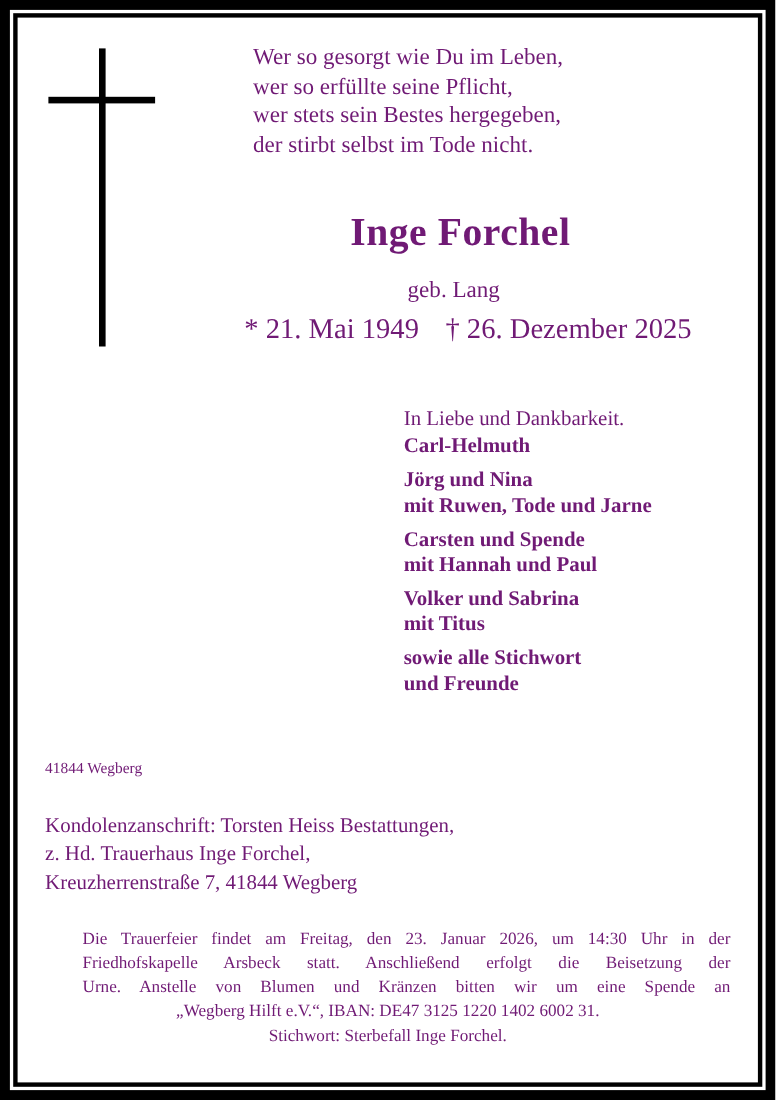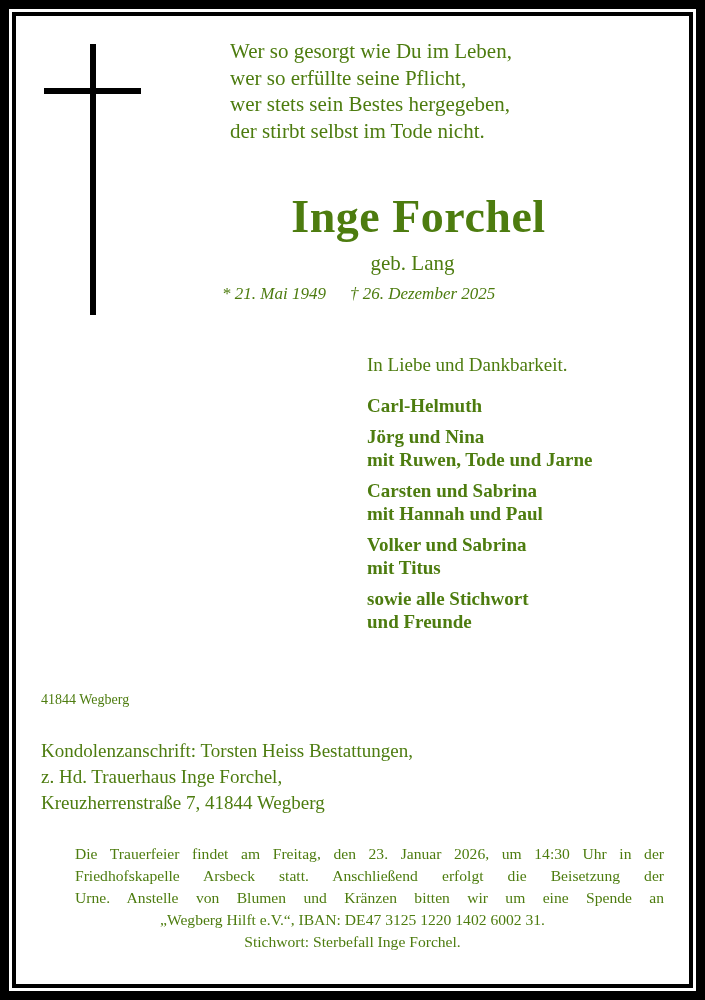--- a/index.html
+++ b/index.html
@@ -1,30 +1,30 @@
 <!DOCTYPE html>
 <html><head>
   <meta charset="utf-8">
   <style>
     html, body { margin: 0; padding: 0; background: #ffffff; }
     body { width: 705px; height: 1000px; position: relative; overflow: hidden; }
     .frame-outer { position: absolute; left: 0; top: 0; width: 705px; height: 1000px; background: #000; }
     .frame-gap { position: absolute; left: 9px; top: 9px; right: 9px; bottom: 9px; background: #fff; }
     .frame-inner { position: absolute; left: 12px; top: 12px; right: 12px; bottom: 12px; background: #000; }
     .page { position: absolute; left: 16px; top: 16px; right: 16px; bottom: 16px; background: #fff; }
-    .txt { font-family: "Liberation Serif", "DejaVu Serif", serif; color: #4d7c0f; position: absolute; white-space: nowrap; }
+    .txt { font-family: "Liberation Serif", "DejaVu Serif", serif; color: #701a75; position: absolute; white-space: nowrap; }
     .cross-v { position: absolute; left: 90px; top: 44px; width: 6px; height: 271px; background: #000; }
     .cross-h { position: absolute; left: 44px; top: 88px; width: 97px; height: 6px; background: #000; }
     .poem { left: 230px; top: 38px; font-size: 21px; line-height: 26.5px; }
     .poem div { white-space: nowrap; }
-    .name { left: 0; width: 705px; text-align: center; top: 190px; font-size: 46px; font-weight: bold; padding-left: 132px; box-sizing: border-box; letter-spacing: 0.5px; }
+    .name { left: 0; width: 705px; text-align: center; top: 190px; font-size: 36px; font-weight: bold; padding-left: 132px; box-sizing: border-box; letter-spacing: 0.5px; }
     .maiden { left: 0; width: 705px; text-align: center; top: 251px; font-size: 21px; padding-left: 120px; box-sizing: border-box; }
-    .dates { left: 222px; top: 284px; font-size: 17px; font-style: italic; }
+    .dates { left: 222px; top: 284px; font-size: 26px; }
     .dates .gap { display: inline-block; width: 24px; }
-    .thanks { left: 367px; top: 354px; font-size: 19px; }
+    .thanks { left: 367px; top: 370px; font-size: 19px; }
     .family { left: 367px; top: 394px; font-size: 19px; font-weight: bold; line-height: 23px; }
     .family .grp { margin-bottom: 8px; }
     .family .grp div { white-space: nowrap; }
     .city { left: 41px; top: 692px; font-size: 14px; }
     .address { left: 41px; top: 738px; font-size: 19px; line-height: 26px; }
     .notice { left: 41px; top: 843px; width: 623px; font-size: 15.6px; line-height: 22px; white-space: normal; text-align: justify; }
     .notice p { margin: 0; }
     .notice .j { text-align: justify; text-align-last: justify; margin-left: 34px; }
     .notice .l { text-align: center; }
   </style>
@@ -58,21 +58,21 @@
 
 <div class="txt family">
   <div class="grp">
     <div>Carl-Helmuth</div>
   </div>
   <div class="grp">
     <div>Jörg und Nina</div>
     <div>mit Ruwen, Tode und Jarne</div>
   </div>
   <div class="grp">
-    <div>Carsten und Sabrina</div>
+    <div>Carsten und Spende</div>
     <div>mit Hannah und Paul</div>
   </div>
   <div class="grp">
     <div>Volker und Sabrina</div>
     <div>mit Titus</div>
   </div>
   <div class="grp">
     <div>sowie alle Stichwort</div>
     <div>und Freunde</div>
   </div>

